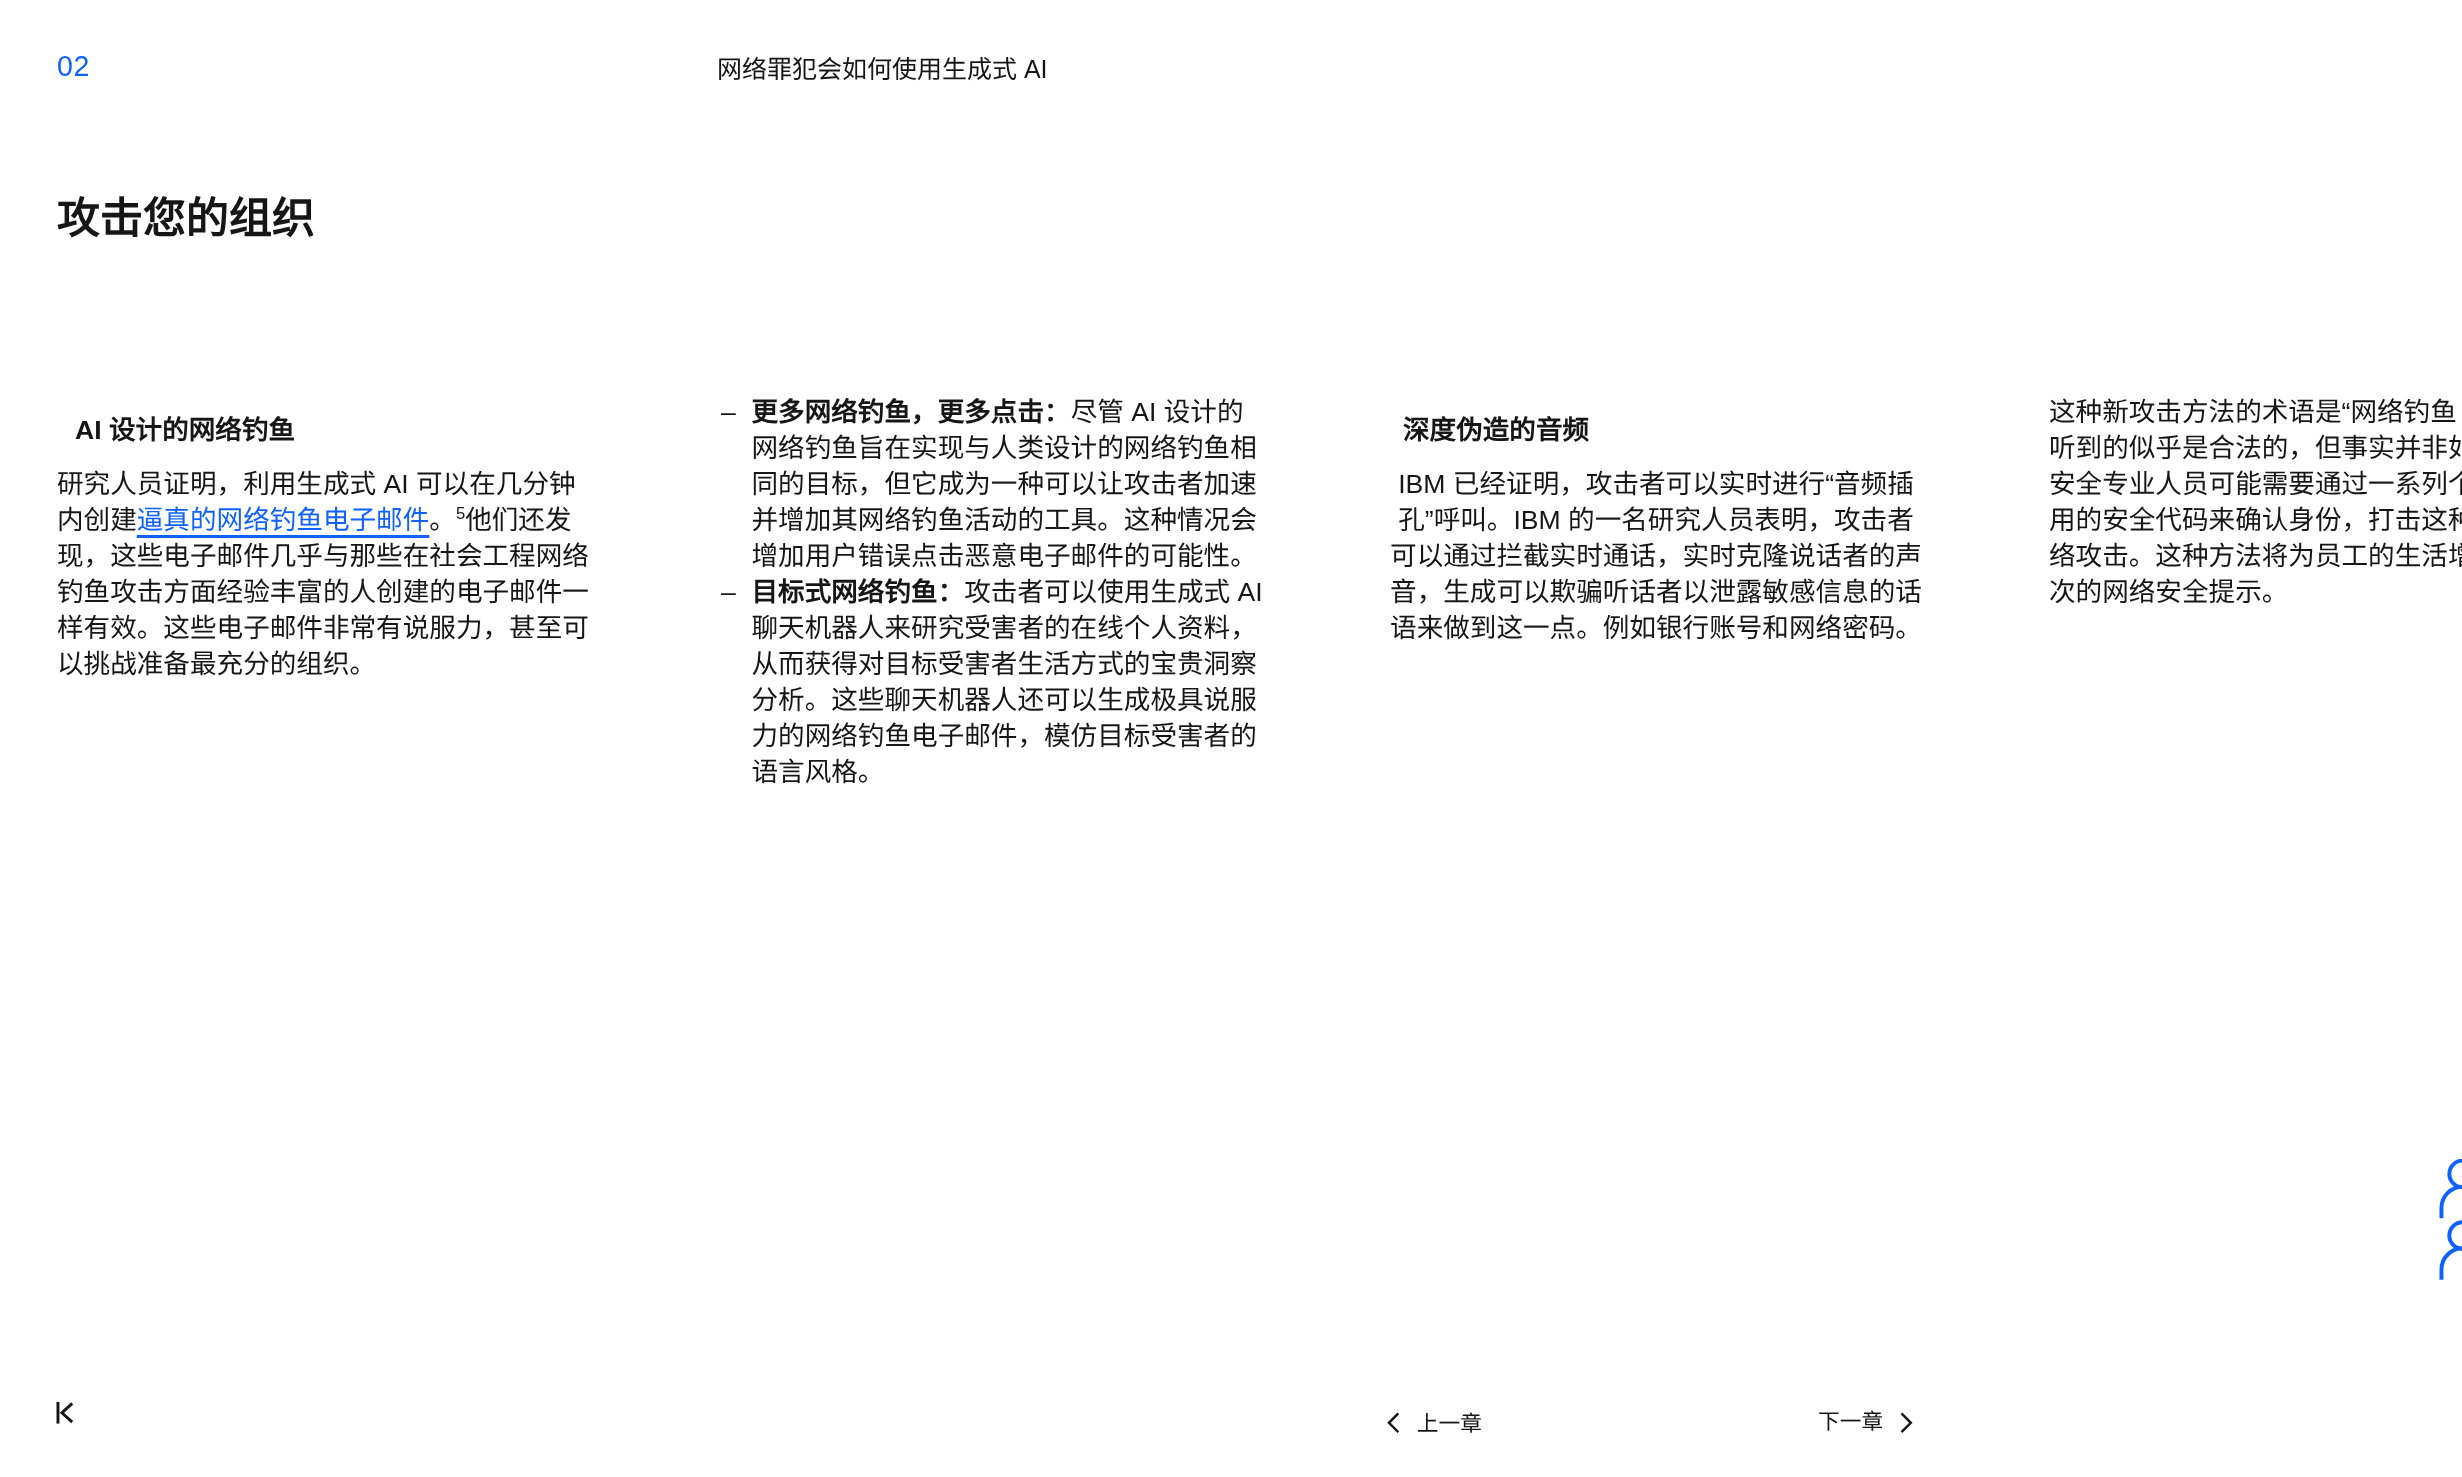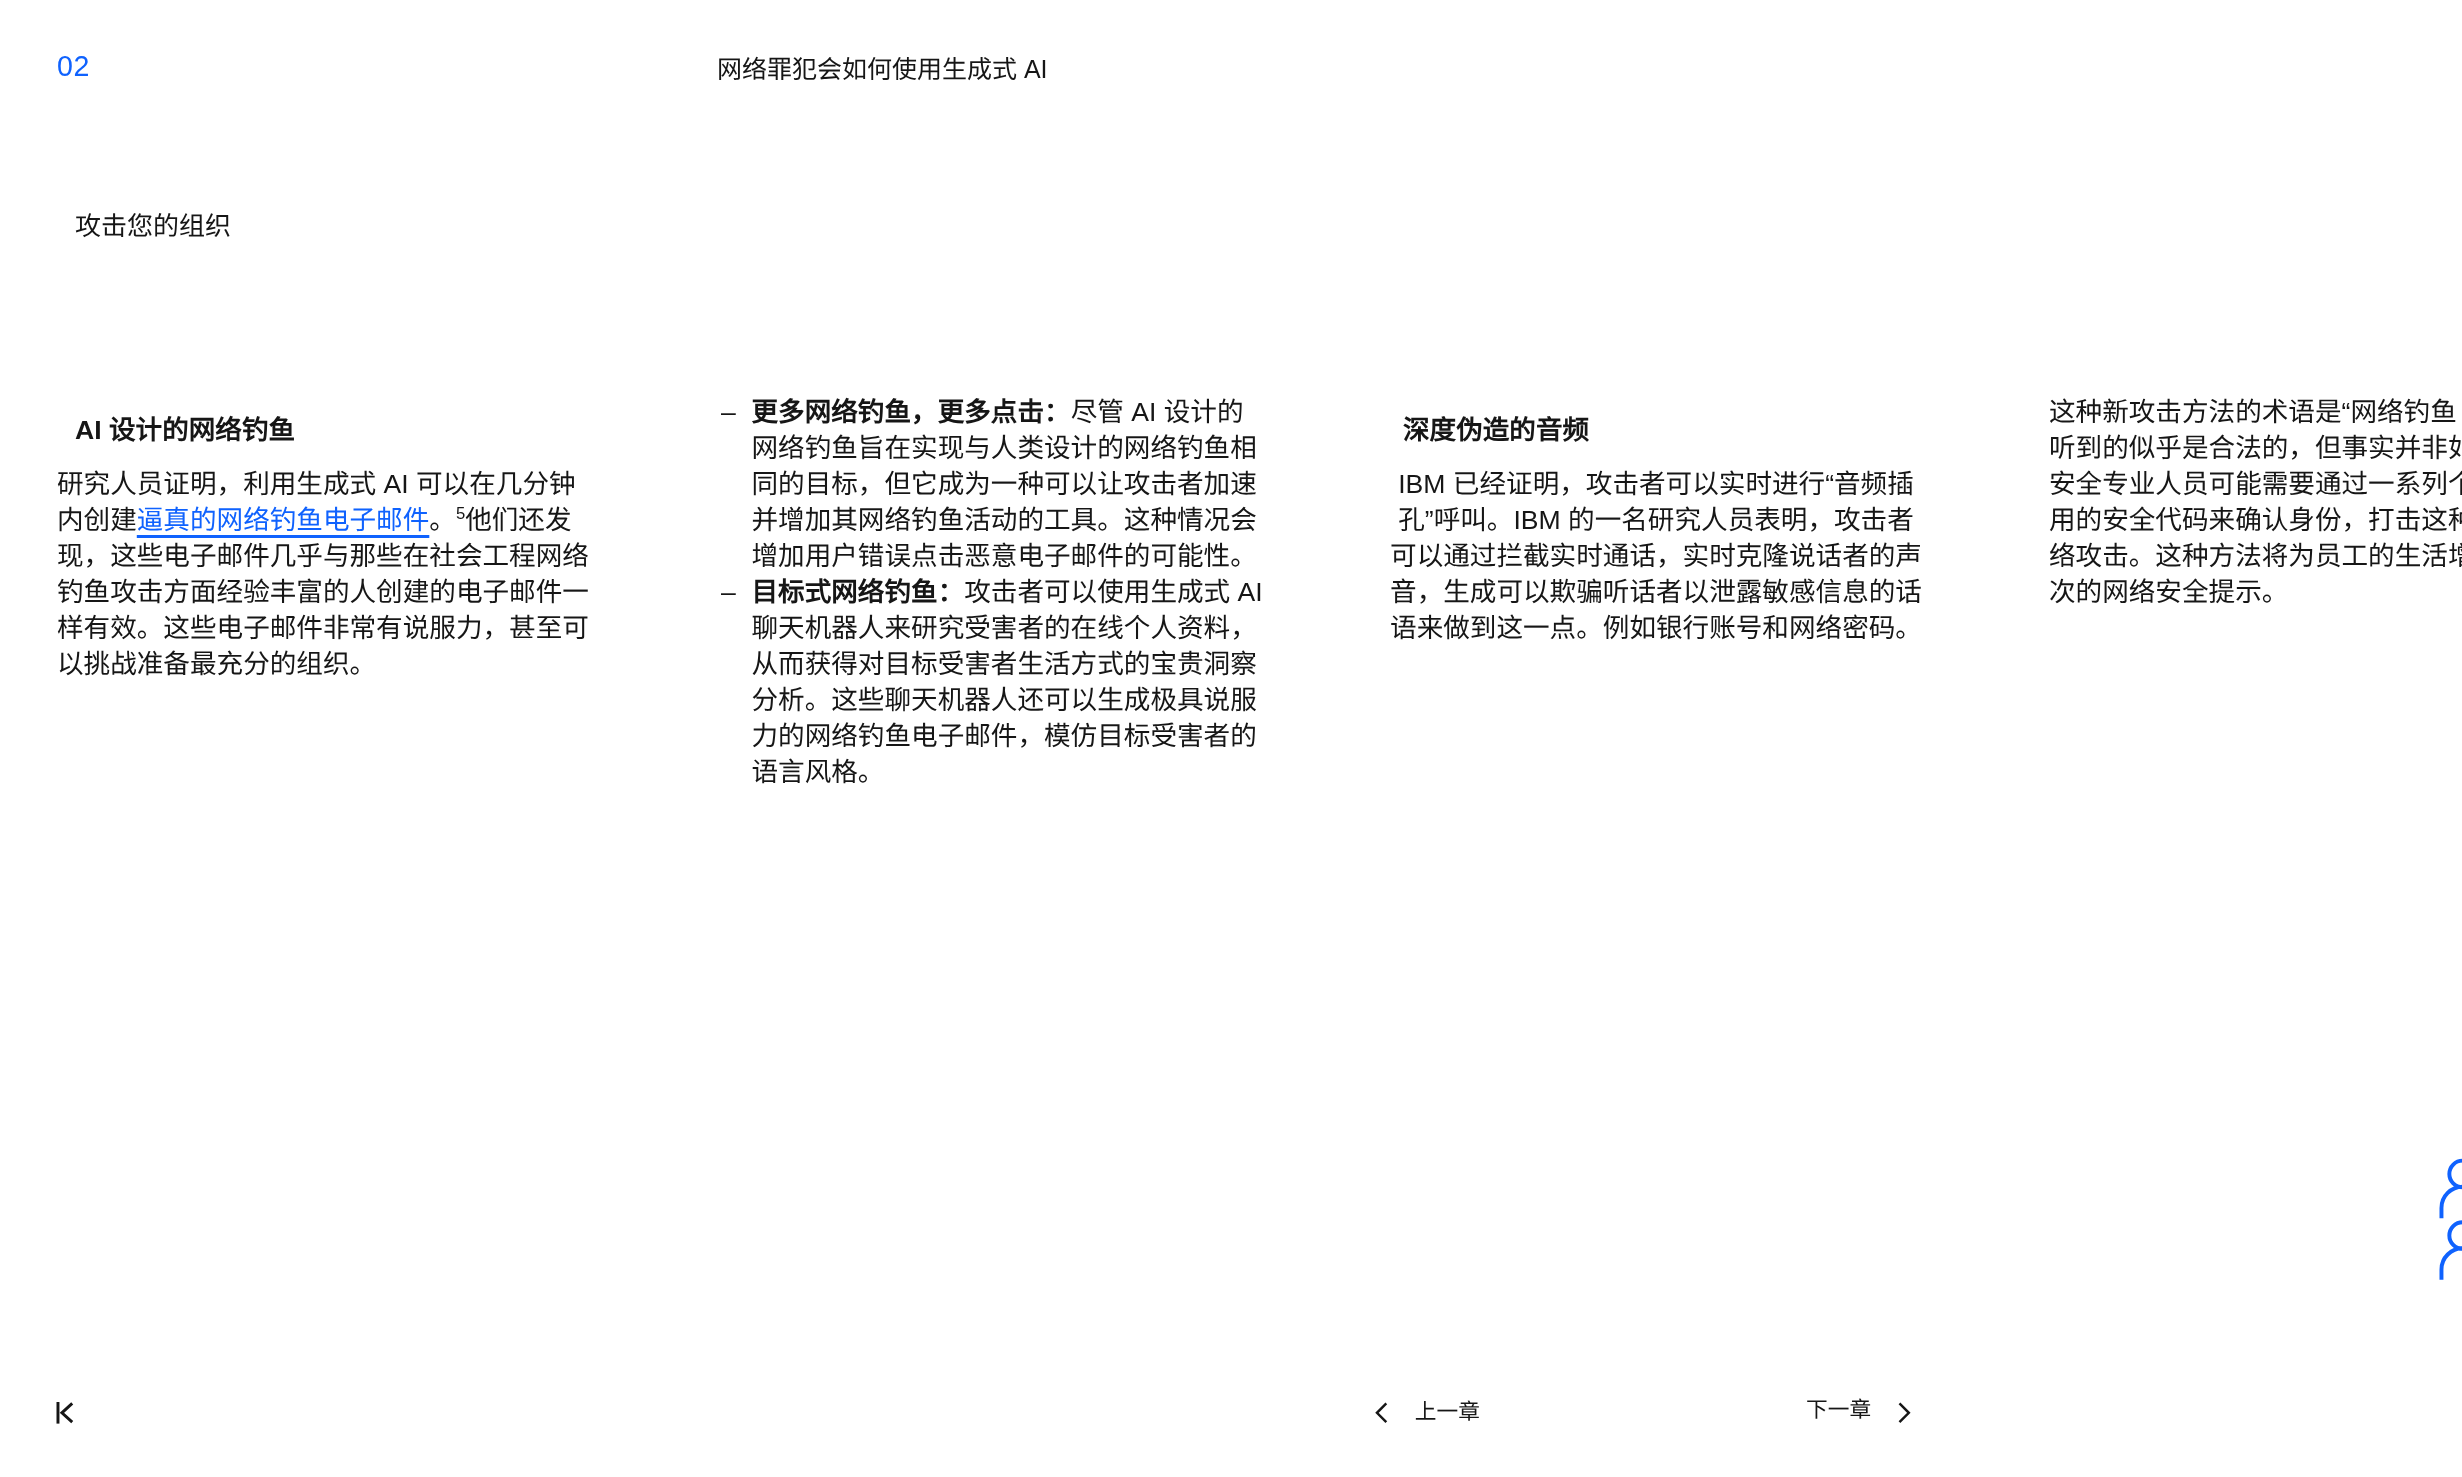--- a/index.html
+++ b/index.html
@@ -23,22 +23,22 @@
     font-size:28.6px;line-height:1.1;font-weight:400;
     color:var(--accent);letter-spacing:0.5px;
   }
   .doc-title{
     position:absolute;left:717px;top:54px;margin:0;
     font-size:25px;line-height:1.25;font-weight:400;color:var(--ink);
   }
 
   
   .page-title{
-    position:absolute;left:57px;top:193px;margin:18px;
-    font-size:26px;line-height:1.2;font-weight:400;color:var(--ink);
+    position:absolute;left:57px;top:193px;margin:0;
+    font-size:43px;line-height:1.2;font-weight:700;color:var(--ink);
   }
 
   
   .columns{
     position:absolute;left:57px;top:394px;
     display:grid;grid-template-columns:repeat(4,542px);column-gap:122px;
     font-size:26.6px;line-height:36px;font-weight:400;
   }
   .col p{margin:0;}
   .subhead{
@@ -65,22 +65,22 @@
   .dash-list .marker{position:absolute;left:0;top:0;}
 
   
   .people-icon{
     position:absolute;left:2439px;top:1157px;width:133px;height:124px;
   }
   .people-icon svg{display:block;width:100%;height:100%;}
 
   
   .footer-btn{
-    position:absolute;display:flex;align-items:flex-end;gap:27px;
-    background:none;border:none;padding:0;margin:0;
+    position:absolute;display:flex;align-items:flex-start;gap:17px;
+    background:none;border:none;padding:0;margin:12px;
     font-family:"Liberation Sans", sans-serif;
     font-size:21.7px;line-height:1.1;color:var(--ink);cursor:pointer;
   }
   .footer-btn .chev{display:inline-flex;align-items:center;}
   .skip-btn{
     position:absolute;left:56px;top:1401px;
     background:none;border:none;padding:0;margin:0;cursor:pointer;
   }
   .btn-prev{left:1375px;top:1400px;}
   .btn-next{left:1806px;top:1400px;font-family:Liberation Mono, monospace;}

